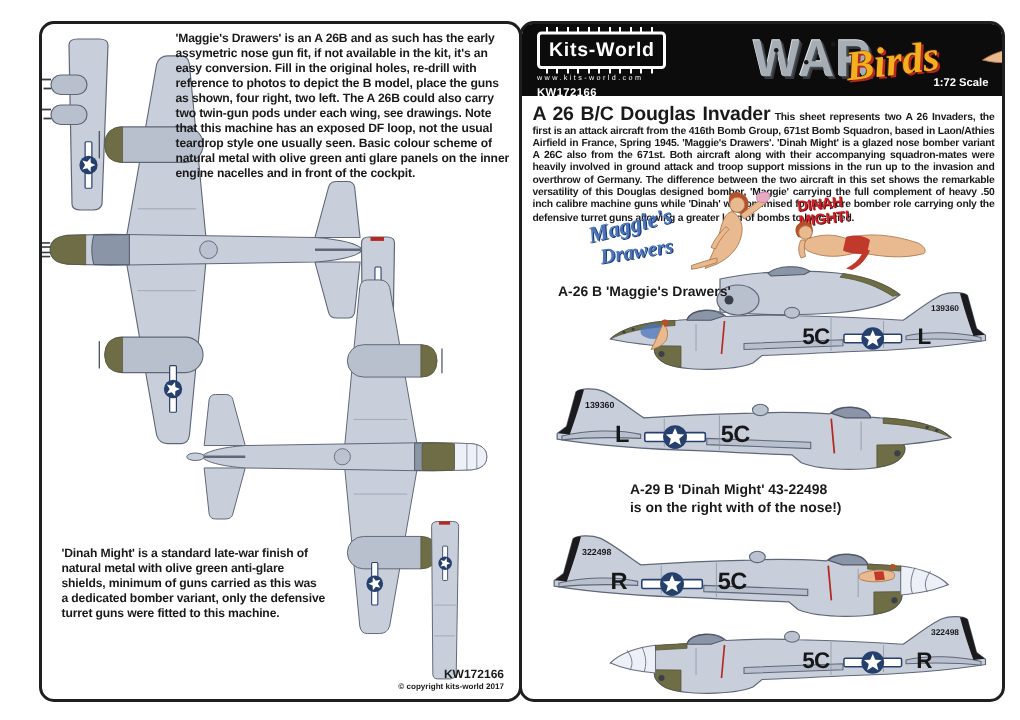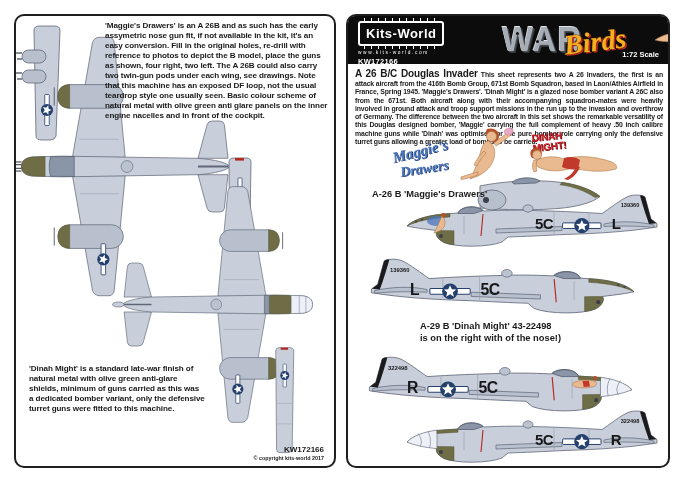--- a/index.html
+++ b/index.html
@@ -1,19 +1,19 @@
 <!DOCTYPE html>
 <html><head>
 <meta charset="utf-8">
 <style>
   html,body{margin:0;padding:0;background:#fff;}
   .page{position:relative;width:680px;height:480px;background:#fff;overflow:hidden;
         font-family:"Liberation Sans",sans-serif;color:#1a1a1a;}
   .panel{position:absolute;border:2px solid #1f1f1f;border-radius:10px;background:#fff;box-sizing:border-box;}
-  .left-panel{left:14px;top:14px;width:322px;height:454px;}
+  .left-panel{left:26px;top:14px;width:322px;height:454px;}
   .right-panel{left:346px;top:14px;width:324px;height:454px;}
   .left-art,.profiles-art{position:absolute;left:0;top:0;}
 
   
   .note{position:absolute;font-size:8.1px;line-height:1.24;font-weight:600;letter-spacing:-0.1px;}
   .note-top{left:89px;top:5px;width:226px;}
   .note-bottom{left:13px;top:348px;width:176px;}
   .lp-code{position:absolute;right:10px;bottom:12px;font-size:8px;font-weight:700;}
   .lp-copy{position:absolute;right:10px;bottom:5px;font-size:5.4px;font-weight:600;}
 
@@ -35,21 +35,21 @@
             transform:scaleY(1.05);}
   .birds-text{position:absolute;left:62px;top:8px;font-family:"Liberation Serif",serif;font-style:italic;
               font-weight:700;font-size:28px;color:#f2b01e;transform:rotate(-7deg);
               text-shadow:1.5px 1.5px 0 #b5271f,-0.5px -0.5px 0 #5a2605;}
   .logo-pinup{position:absolute;right:-4px;top:12px;}
   .scale-label{position:absolute;right:9px;bottom:5px;color:#fff;font-size:7.5px;font-weight:700;}
 
   
   .intro{position:absolute;left:7px;top:52px;width:308px;margin:0;font-size:6.9px;line-height:1.2;
          font-weight:700;letter-spacing:-0.15px;text-align:justify;}
-  .intro b{font-size:10px;}
+  .intro b{font-size:13px;}
 
   
   .pinup-maggie{position:absolute;left:44px;top:111px;width:132px;height:68px;}
   .maggie-w1,.maggie-w2{position:absolute;font-family:"Liberation Serif",serif;font-style:italic;
       font-weight:700;color:#4a74bc;text-shadow:0.7px 0.7px 0 #1d3a6e;white-space:nowrap;}
   .maggie-w1{left:0;top:16px;font-size:15px;transform:rotate(-14deg);}
   .maggie-w2{left:8px;top:34px;font-size:14px;transform:rotate(-9deg);}
   .maggie-girl{position:absolute;right:8px;top:0;}
   .pinup-dinah{position:absolute;left:176px;top:114px;width:120px;height:60px;}
   .dinah-text{position:absolute;left:8px;top:2px;font-weight:700;font-size:10px;line-height:0.95;

